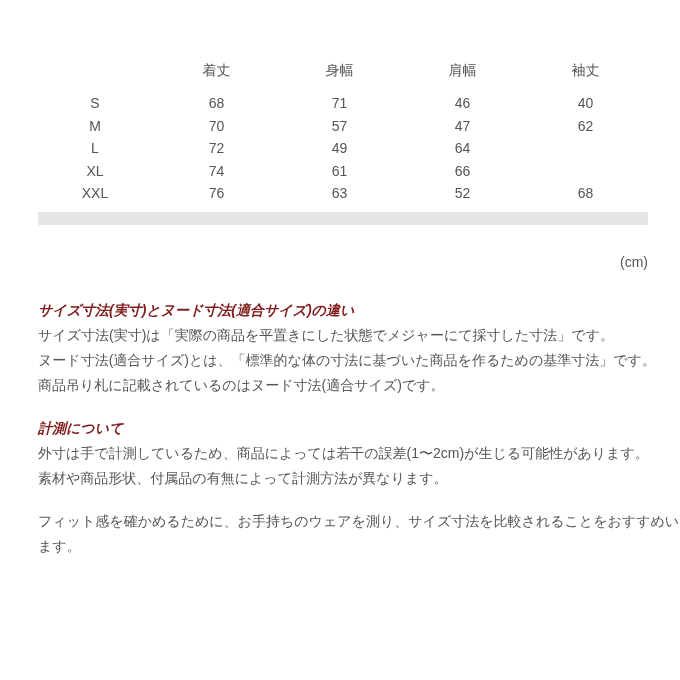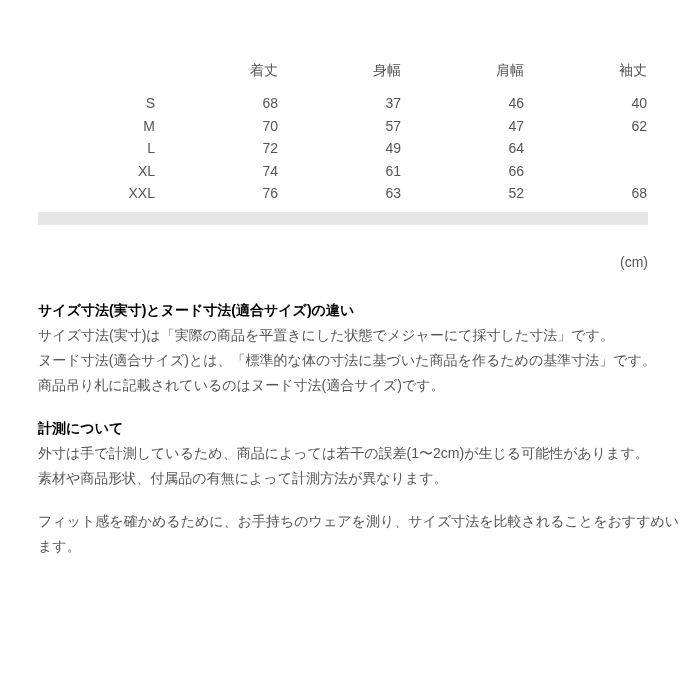--- a/index.html
+++ b/index.html
@@ -34,21 +34,21 @@
     grid-template-columns: 120px 1fr 1fr 1fr 1fr;
     height: 22.6px;
     line-height: 22.6px;
   }
   .trow.header {
     height: 24px;
     line-height: 24px;
     margin-bottom: 10px;
   }
   .cell {
-    text-align: right;
+    text-align: center;
     white-space: nowrap;
   }
 
   
   .hscrollbar {
     position: absolute;
     left: 38px;
     top: 212px;
     width: 610px;
     height: 13px;
@@ -73,21 +73,22 @@
     top: 298px;
     font-size: 14px;
     line-height: 25px;
   }
   .notes .line {
     height: 25px;
     white-space: nowrap;
   }
   .notes .heading {
     font-weight: bold;
-    color: #000000;
+    color: #7f1d1d;
+    font-style: italic;
   }
   .notes .gap {
     height: 18px;
   }
 </style>
 </head>
 <body>
 
 <div class="page">
 
@@ -96,21 +97,21 @@
       <div class="cell"></div>
       <div class="cell">着丈</div>
       <div class="cell">身幅</div>
       <div class="cell">肩幅</div>
       <div class="cell">袖丈</div>
     </div>
 
     <div class="trow">
       <div class="cell">S</div>
       <div class="cell">68</div>
-      <div class="cell">37</div>
+      <div class="cell">71</div>
       <div class="cell">46</div>
       <div class="cell">40</div>
     </div>
 
     <div class="trow">
       <div class="cell">M</div>
       <div class="cell">70</div>
       <div class="cell">57</div>
       <div class="cell">47</div>
       <div class="cell">62</div>

